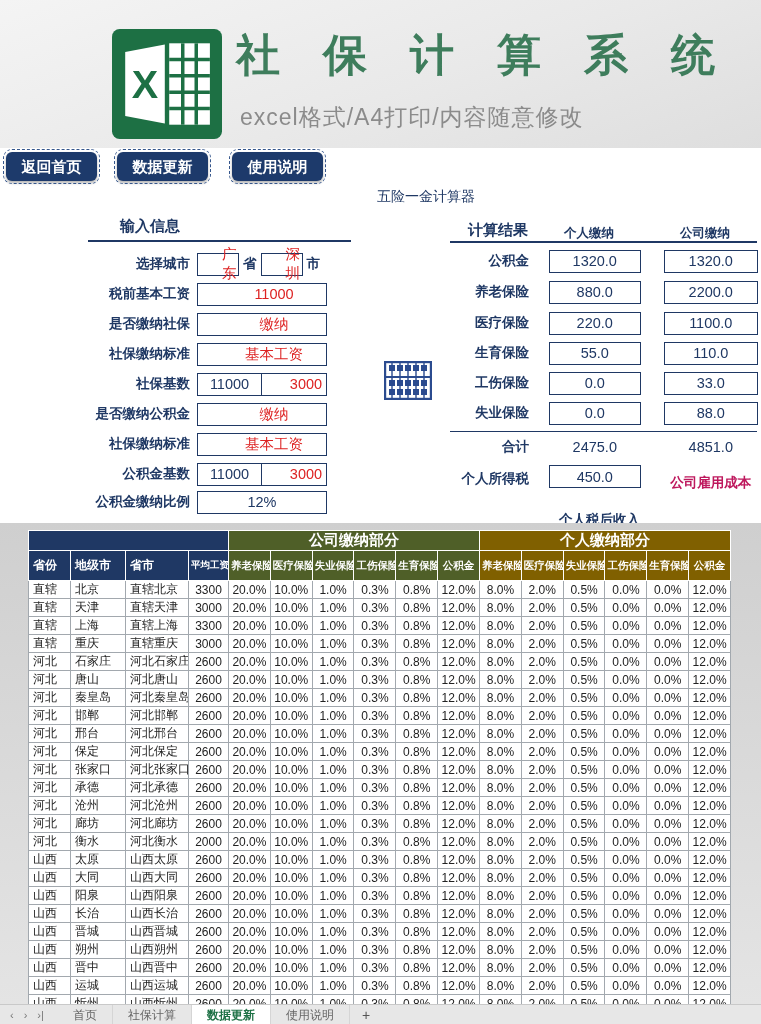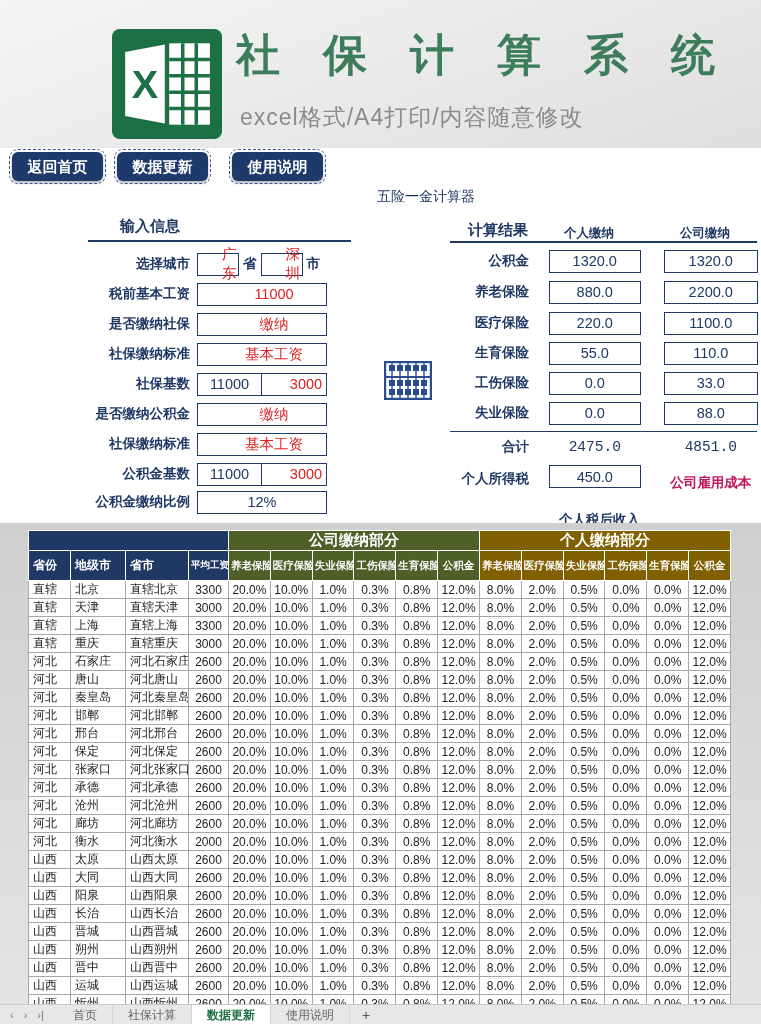--- a/index.html
+++ b/index.html
@@ -82,21 +82,21 @@
       <line x1="64.3" y1="13" x2="64.3" y2="87"></line>
       <line x1="76.6" y1="13" x2="76.6" y2="87"></line>
     </g>
     <polygon points="12,21 48,14 48,86 12,79" fill="#fff"></polygon>
     <text x="30" y="63" font-size="36" font-weight="bold" fill="#1d7044" text-anchor="middle" font-family="Liberation Sans, sans-serif">X</text>
   </svg>
   <div class="main-title">社 保 计 算 系 统</div>
   <div class="sub-title">excel格式/A4打印/内容随意修改</div>
 </div>
 
-<button class="navbtn" style="left:12px;width:91px;">返回首页</button>
+<button class="navbtn" style="left:6px;width:91px;">返回首页</button>
 <button class="navbtn" style="left:117px;width:91px;">数据更新</button>
 <button class="navbtn" style="left:232px;width:91px;">使用说明</button>
 
 <div class="calc-title">五险一金计算器</div>
 
 <div class="sec-head" style="left:88px;top:217px;width:263px;padding-bottom:4px;">
   <span class="t" style="margin-left:32px;">输入信息</span>
 </div>
 
 <div class="in-row" style="top:251px;">
@@ -210,21 +210,21 @@
     </div>
     <div class="res-row" style="top: 400px;">
       <span class="lbl">失业保险</span>
       <span class="cellbox v-navy b1">0.0</span>
       <span class="cellbox v-navy b2">88.0</span>
     </div>
   </div>
 
 <div class="hline" style="left:450px;top:431px;width:307px;"></div>
 
-<div class="res-row" style="top:434px;font-family:Liberation Mono, monospace;">
+<div class="res-row" style="top:434px;">
   <span class="lbl">合计</span>
   <span class="res-plain" style="margin-left:10px;width:94px;">2475.0</span>
   <span class="res-plain" style="margin-left:23px;width:97px;">4851.0</span>
 </div>
 
 <div class="res-row" style="top:462px;align-items:flex-end;">
   <span class="lbl">个人所得税</span>
   <span class="cellbox v-navy b1">450.0</span>
   <span style="margin-left:23px;width:97px;text-align:center;font-size:13.5px;font-weight:bold;color:#be185d;position:relative;top:4px;">公司雇用成本</span>
 </div>

